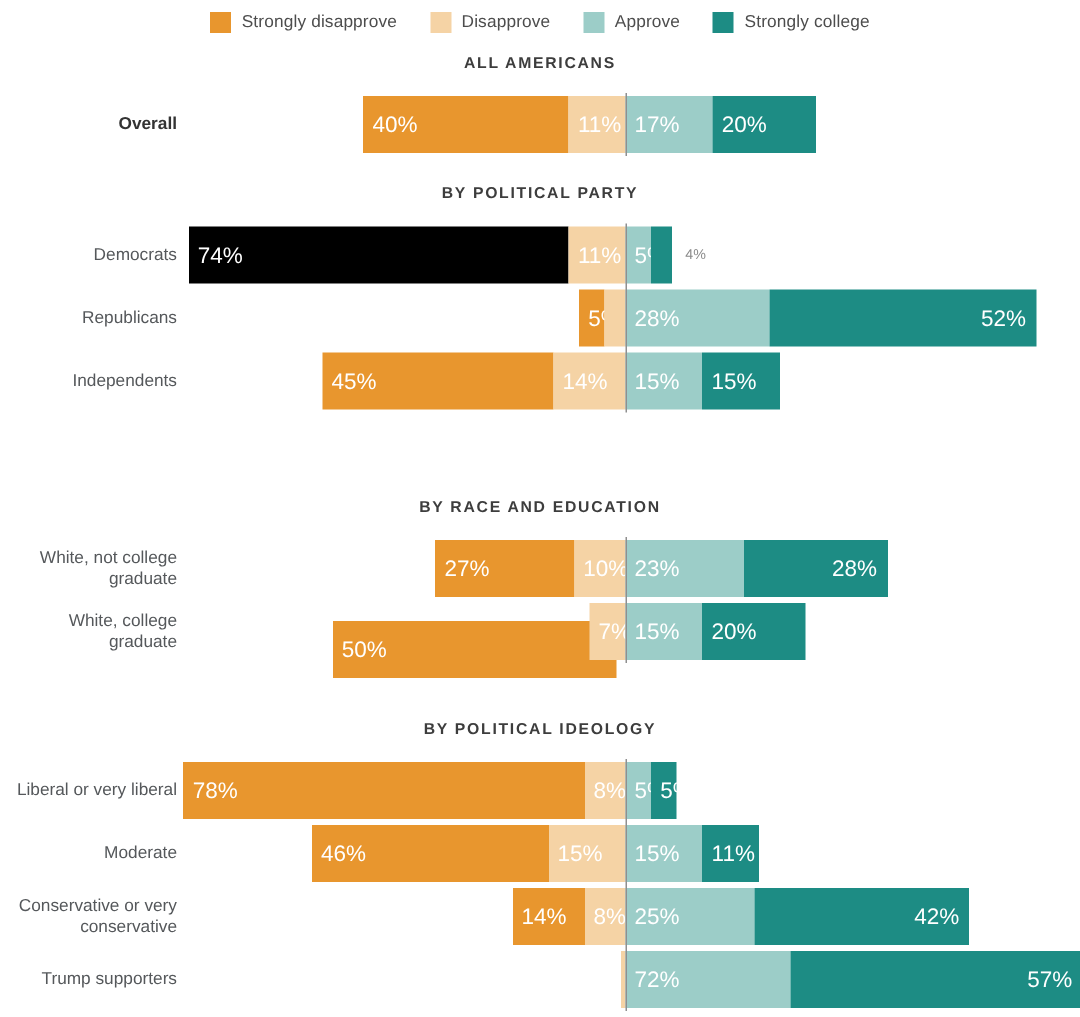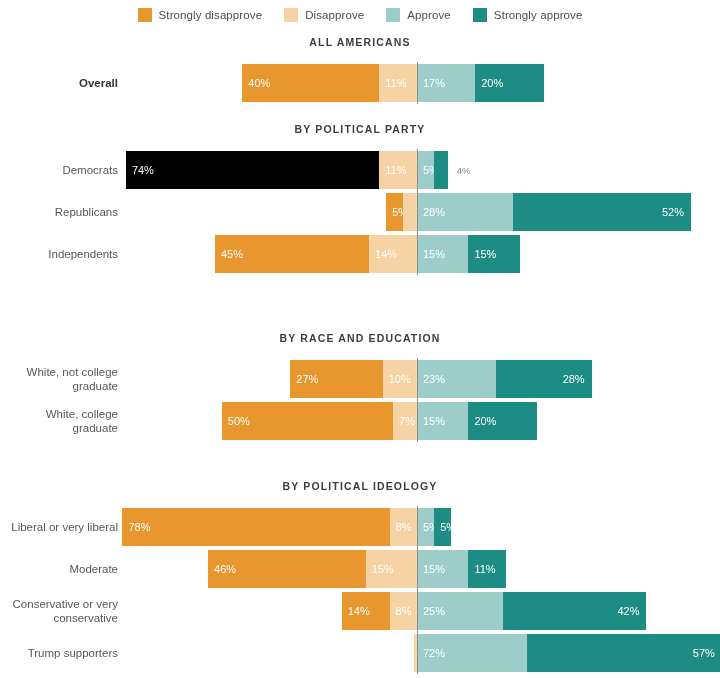--- a/index.html
+++ b/index.html
@@ -33,21 +33,21 @@
     position:absolute;left:0;width:118px;text-align:right;
     font-size:11.5px;line-height:14px;color:#55585b;
   }
   .row-label.bold{font-weight:bold;color:#333333;}
   .plot{position:absolute;left:0;top:0;width:720px;height:100%;}
   .seg{
     position:absolute;top:0;height:100%;
     display:flex;align-items:center;box-sizing:border-box;
   }
   .seg .val{
-    font-size:11px;color:#ffffff;white-space:nowrap;
+    font-size:15px;color:#ffffff;white-space:nowrap;
   }
   .seg.lbl-left .val{margin-left:6px;}
   .seg.lbl-right .val{margin-left:auto;margin-right:7px;}
   .seg.outside{overflow:visible;}
   .outside-val{
     position:absolute;top:50%;transform:translateY(-50%);
     font-size:9.5px;color:#8a8a8a;white-space:nowrap;
   }
   .center-line{
     position:absolute;width:1px;background:#8f8f8f;
@@ -64,21 +64,21 @@
     <div class="legend-item">
       <span class="legend-swatch" style="background: rgb(245, 211, 165);"></span>
       <span class="legend-label">Disapprove</span>
     </div>
     <div class="legend-item">
       <span class="legend-swatch" style="background: rgb(156, 205, 200);"></span>
       <span class="legend-label">Approve</span>
     </div>
     <div class="legend-item">
       <span class="legend-swatch" style="background: rgb(29, 140, 132);"></span>
-      <span class="legend-label">Strongly approve</span>
+      <span class="legend-label">Strongly college</span>
     </div>
   </div>
 
 <div id="chart">
     <div class="section" style="top: 36px; height: 68px; padding-left: 40px;">
       <div class="section-title" style="top: 0px;">ALL AMERICANS</div>
       <div class="rows" style="top: 26px; height: 42px;">
         <div class="row" style="height: 42px;">
           <div class="row-label bold" style="top: 50%; transform: translateY(-50%);">Overall</div>
           <div class="plot" style="top: 2px; height: 38px;">
@@ -170,21 +170,21 @@
               <span class="val">23%</span>
             </div>
             <div class="seg lbl-right" style="left: 495.775px; width: 95.9px; background: rgb(29, 140, 132);">
               <span class="val">28%</span>
             </div>
           </div>
         </div>
         <div class="row" style="height: 42px;">
           <div class="row-label" style="top: 50%; transform: translateY(-50%);">White, college graduate</div>
           <div class="plot" style="top: 2px; height: 38px;">
-            <div class="seg lbl-left" style="left: 221.775px; width: 189px; background: rgb(232, 150, 46);">
+            <div class="seg lbl-left" style="left: 221.775px; width: 189px; background: rgb(232, 150, 46); margin-top: 12px;">
               <span class="val">50%</span>
             </div>
             <div class="seg lbl-left" style="left: 393.025px; width: 23.975px; background: rgb(245, 211, 165);">
               <span class="val">7%</span>
             </div>
             <div class="seg lbl-left" style="left: 417px; width: 51.375px; background: rgb(156, 205, 200);">
               <span class="val">15%</span>
             </div>
             <div class="seg lbl-left" style="left: 468.375px; width: 68.5px; background: rgb(29, 140, 132);">
               <span class="val">20%</span>

